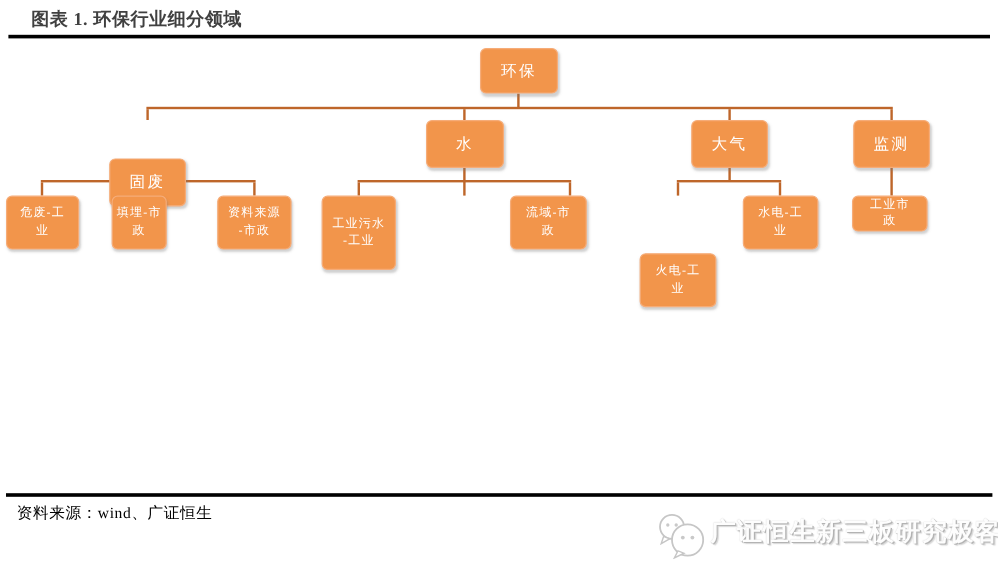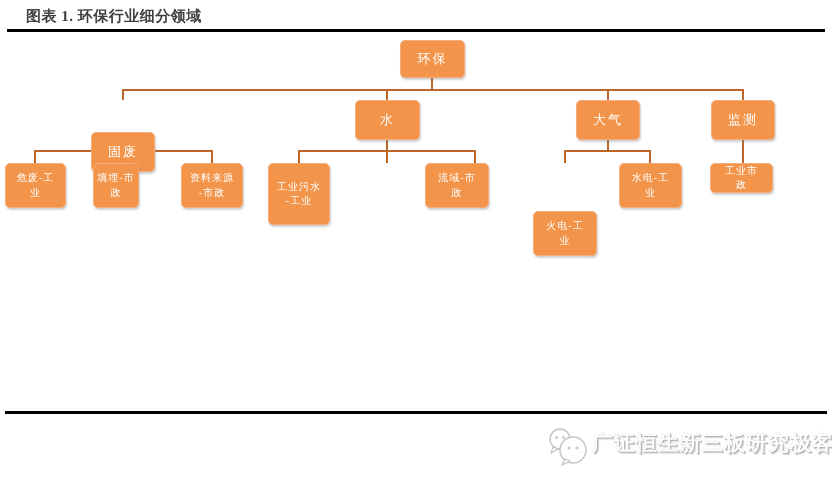--- a/index.html
+++ b/index.html
@@ -75,20 +75,21 @@
 政</div>
 
   <div class="node lvl3" style="left:533px;top:163px;width:64px;height:45px;margin-top:48px;">火电-工
 业</div>
   <div class="node lvl3" style="left:619px;top:163px;width:63px;height:45px;">水电-工
 业</div>
   <div class="node lvl3" style="left:710px;top:163px;width:63px;height:30px;">工业市
 政</div>
 
   <div class="rule rule-bottom"></div>
+  <div class="source-text">资料来源：wind、广证恒生</div>
 
   <svg class="wm-icon" viewBox="0 0 44 40">
     <g fill="#ffffff" stroke="#c6c6c6" stroke-width="1.5">
       <circle cx="14" cy="13" r="10"></circle>
       <path d="M7 21 L5 27 L12 23 Z" stroke-width="1.2"></path>
       <circle cx="27" cy="24" r="13"></circle>
       <path d="M19 33 L16 39 L24 35 Z" stroke-width="1.2"></path>
     </g>
     <g fill="#c9c9c9">
       <circle cx="10.5" cy="11.5" r="1.4"></circle>

